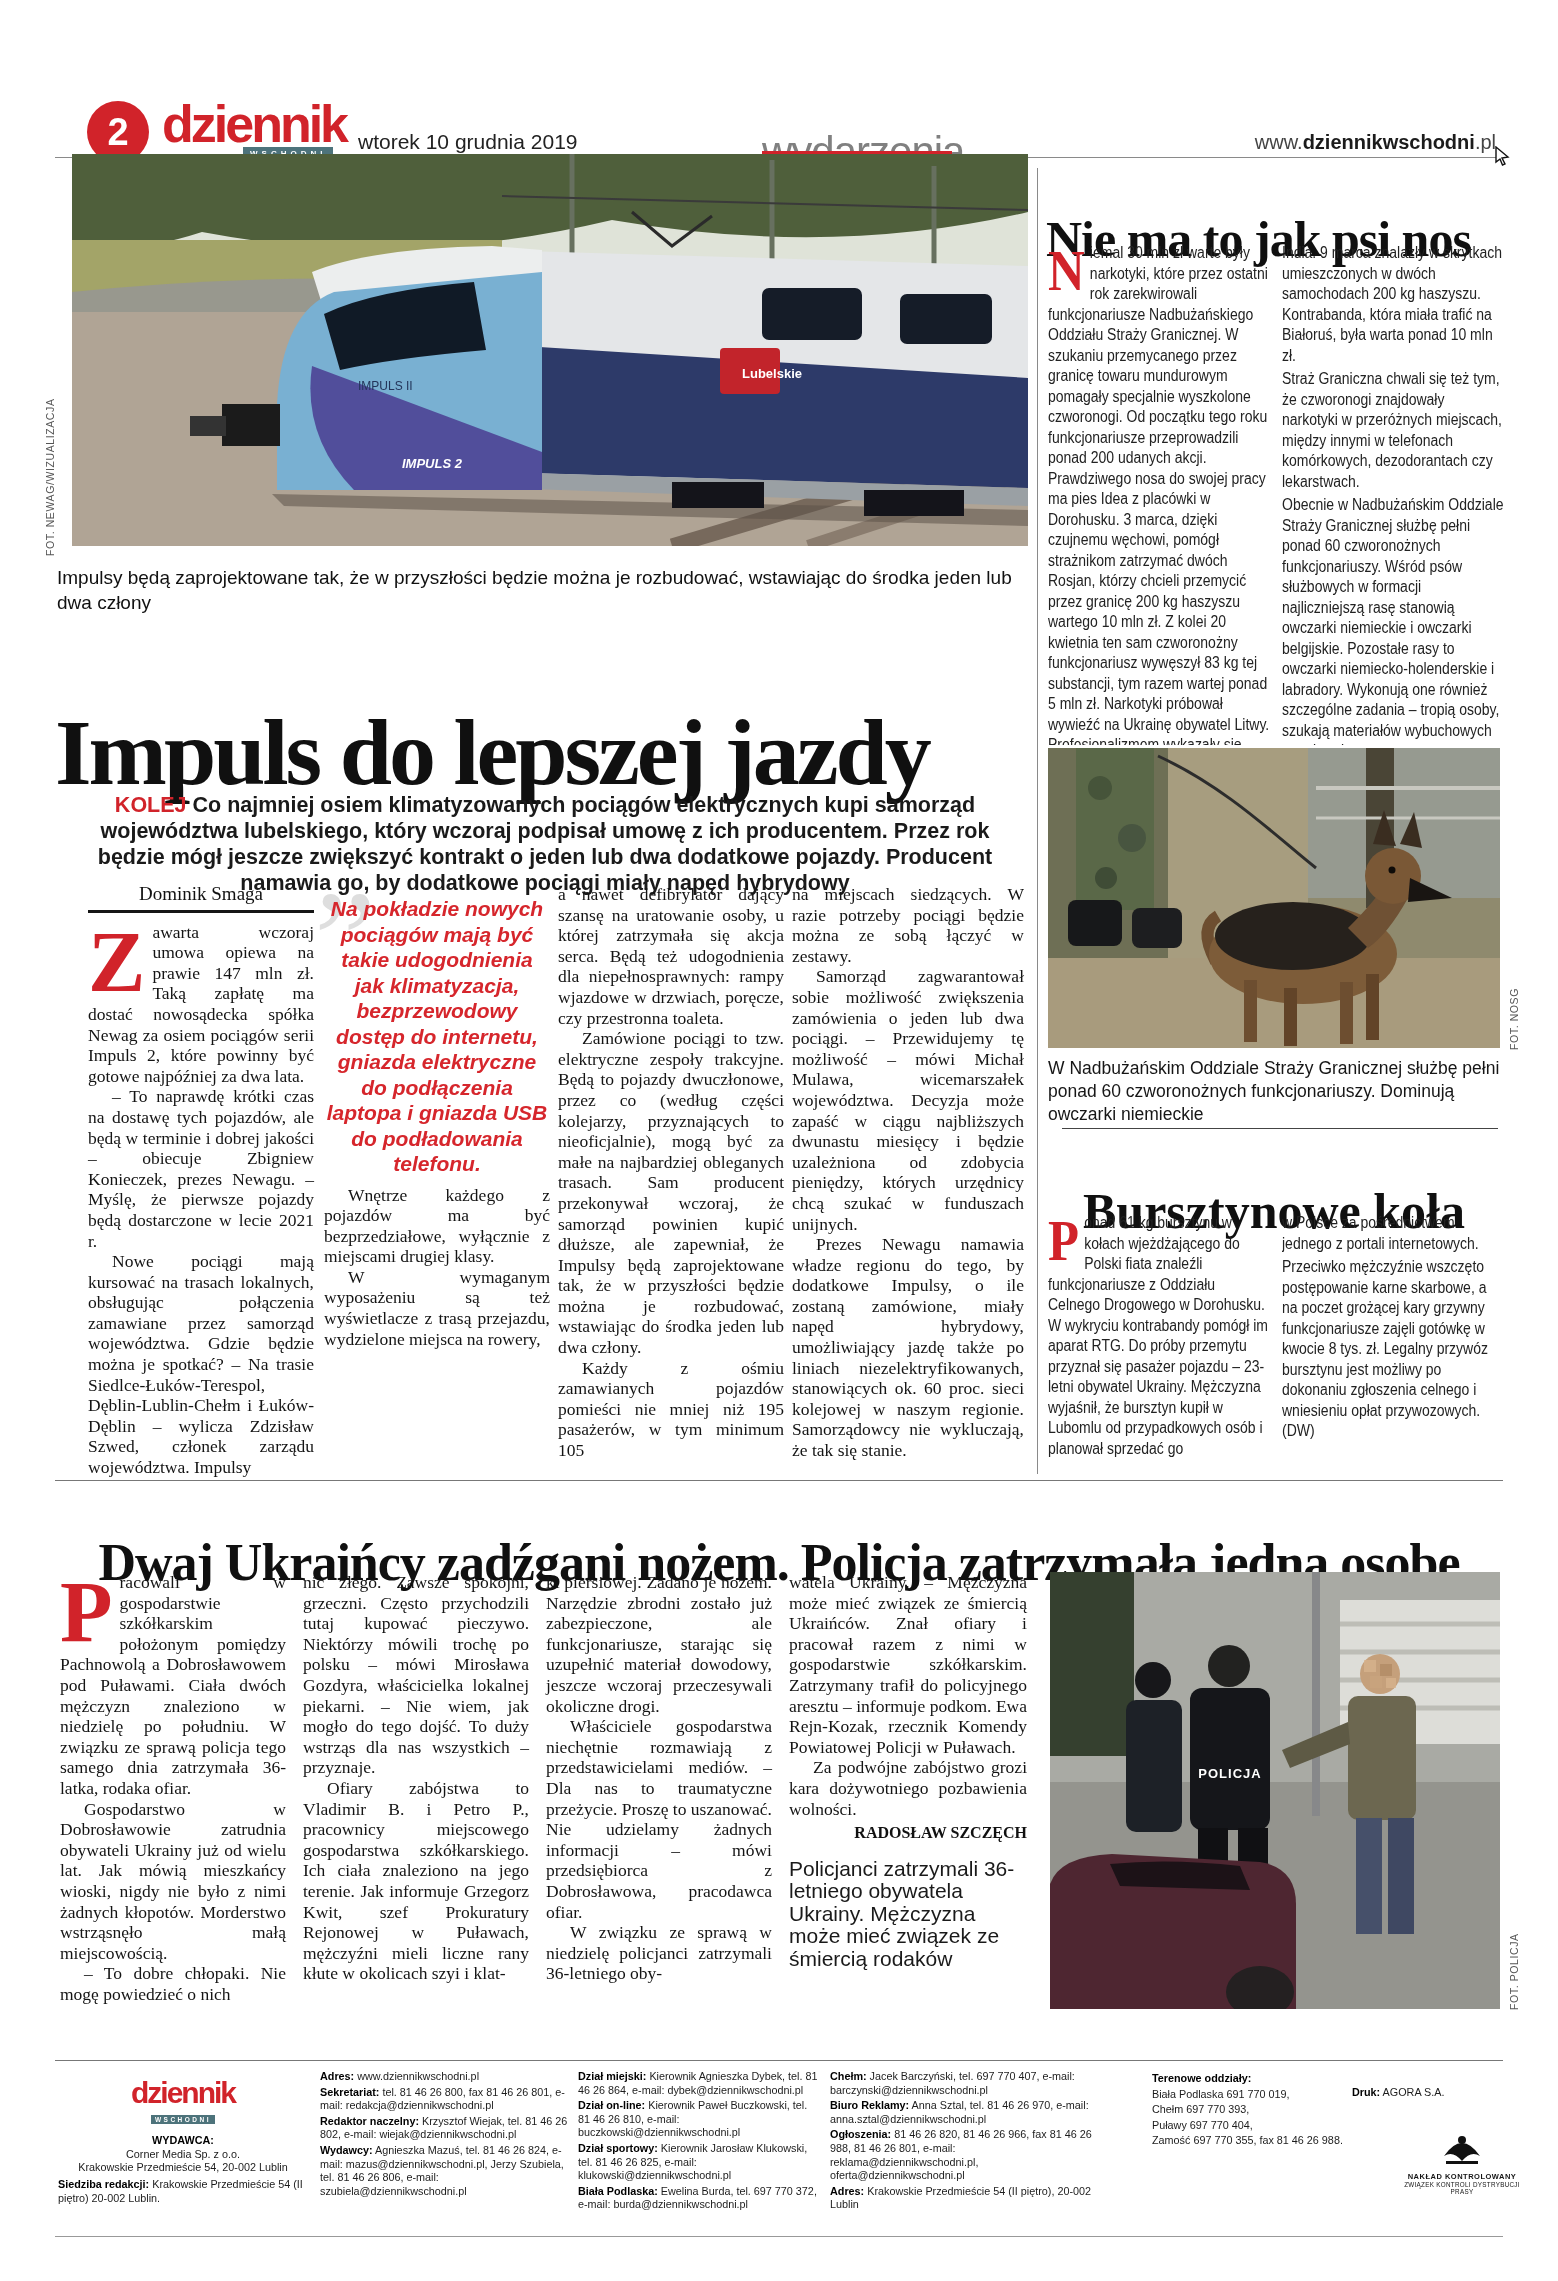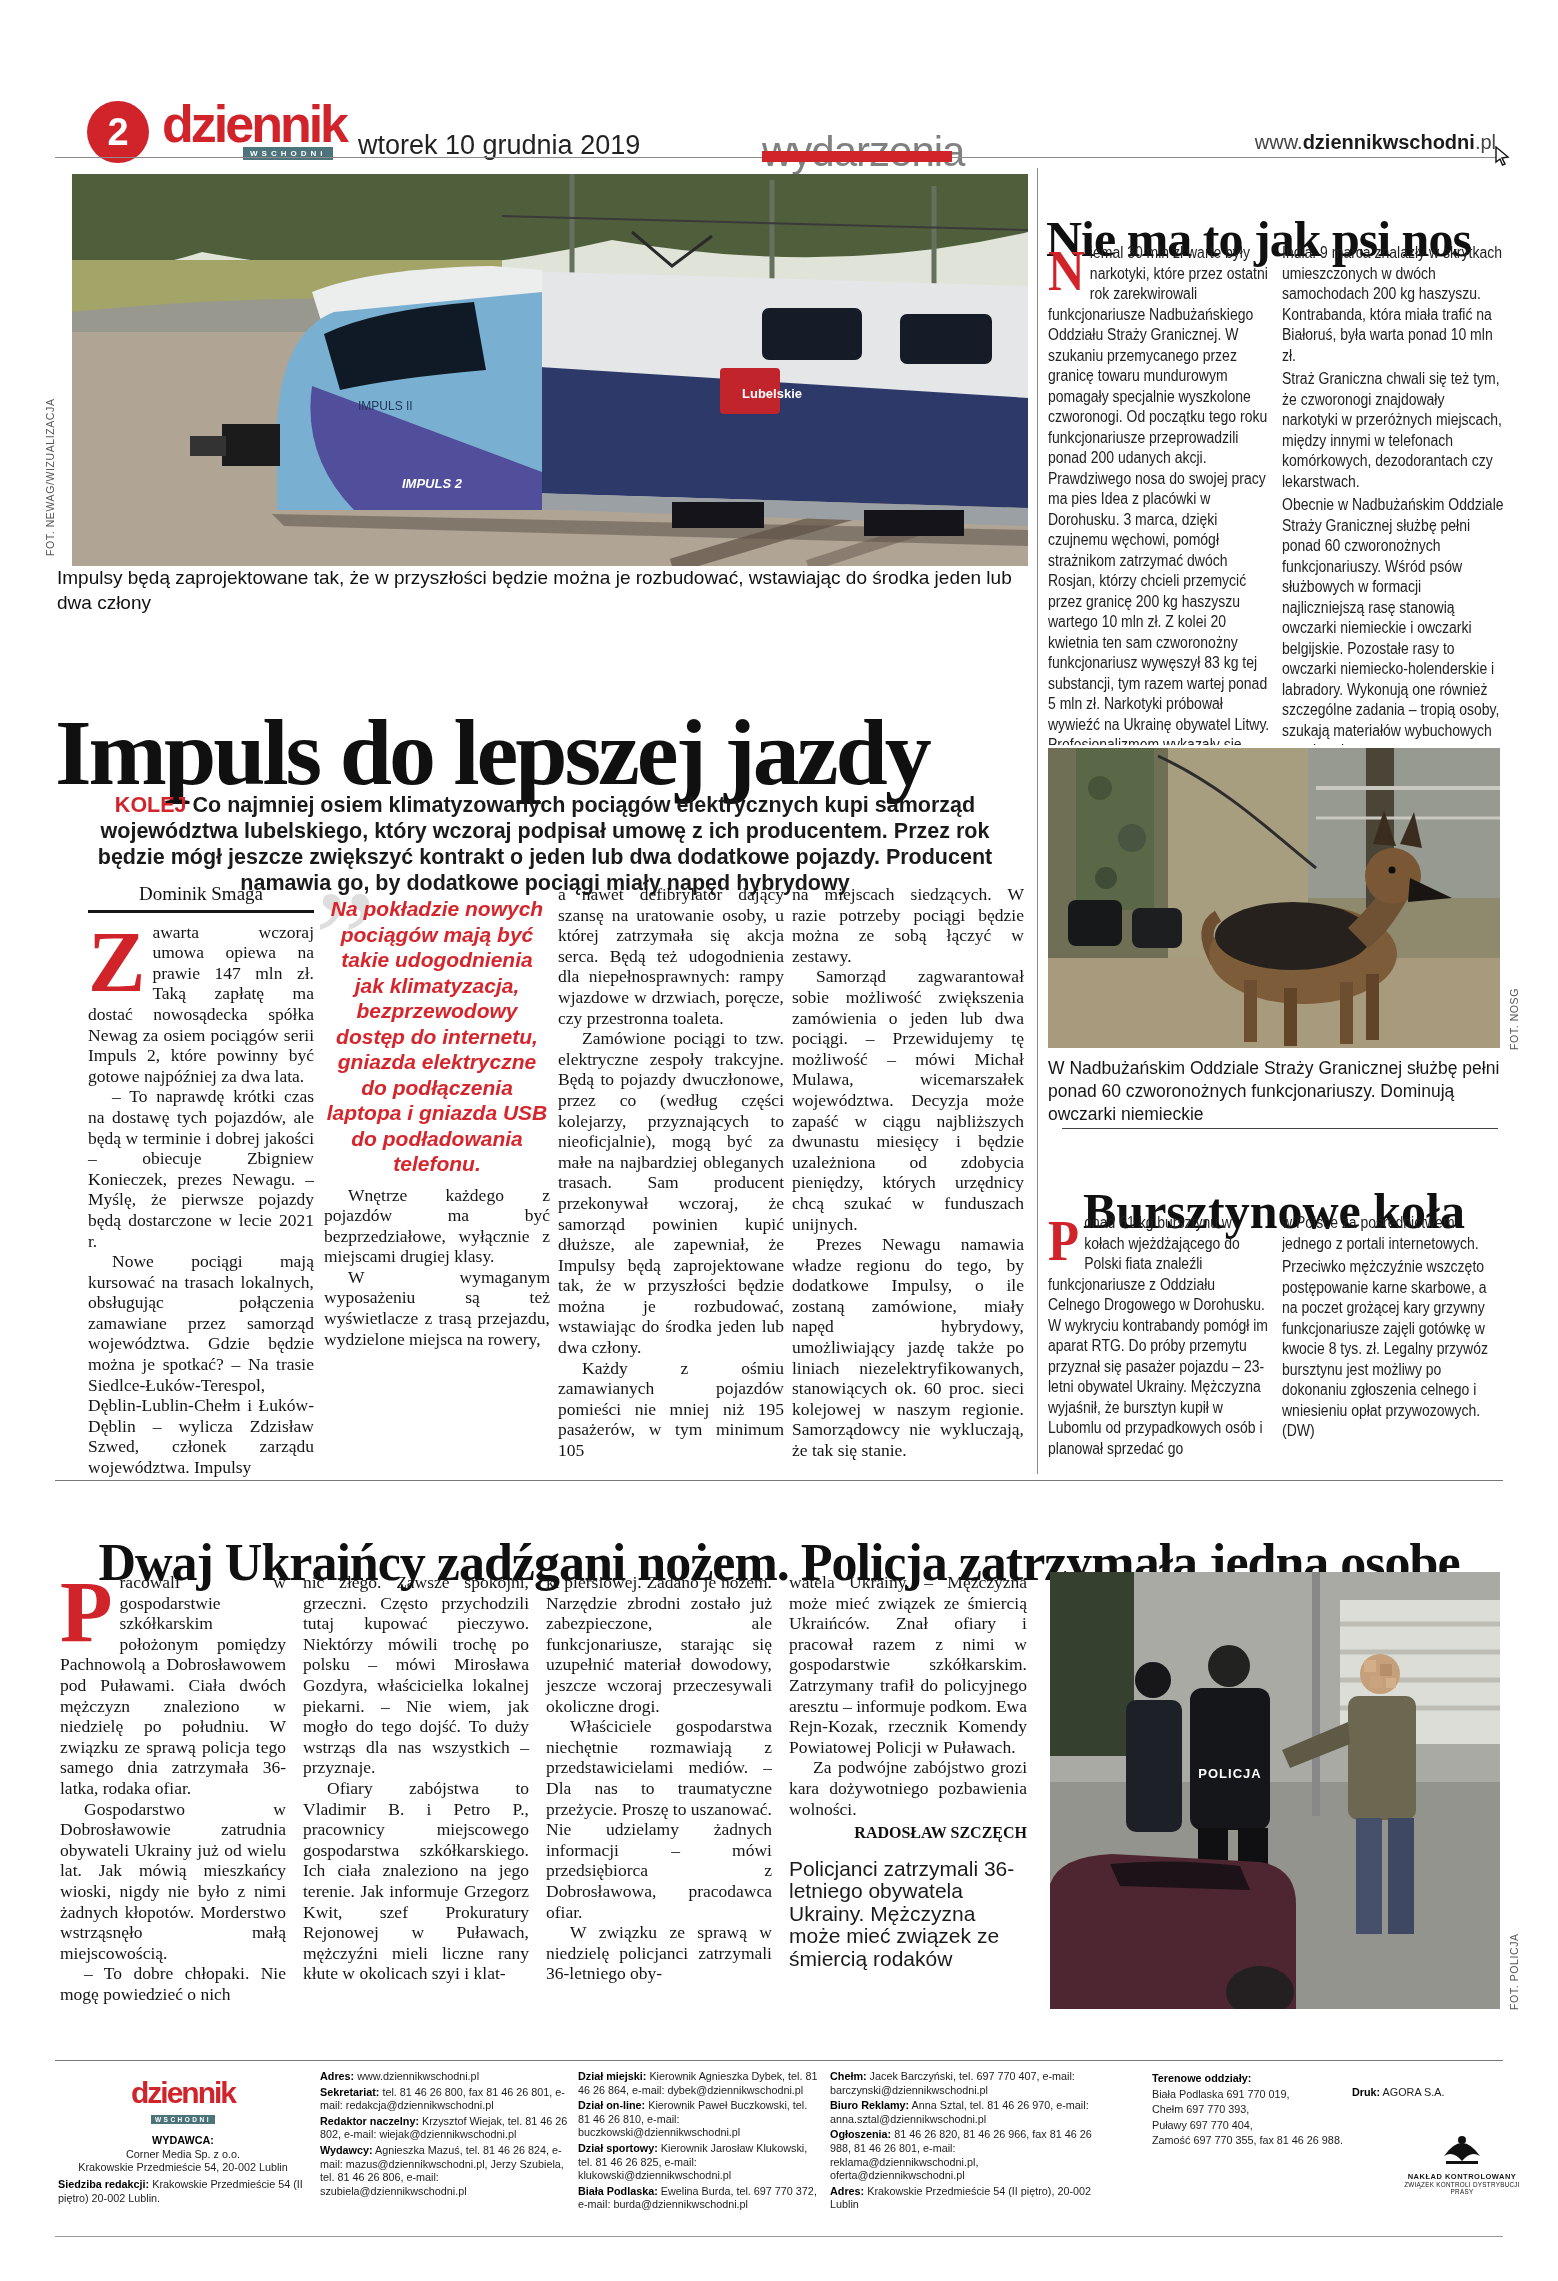--- a/index.html
+++ b/index.html
@@ -7,21 +7,21 @@
        font-family:"Liberation Sans",sans-serif;color:#141414;}
   .abs{position:absolute;}
   .rule{position:absolute;background:#8a8a8a;height:1px;}
   
   .page-circle{position:absolute;left:87px;top:101px;width:62px;height:62px;border-radius:50%;
     background:#d1232a;color:#fff;font-size:38px;font-weight:bold;display:flex;align-items:center;justify-content:center;}
   .logo{position:absolute;left:162px;top:98px;color:#d1232a;font-size:52px;font-weight:bold;
     letter-spacing:-3px;font-family:"Liberation Sans",sans-serif;line-height:1;}
   .logo-sub{position:absolute;left:243px;top:147px;background:#4d737b;color:#fff;font-size:8px;
     letter-spacing:4px;padding:2px 7px;font-weight:bold;}
-  .hdr-date{position:absolute;left:358px;top:130px;font-size:27px;color:#222;}
+  .hdr-date{position:absolute;left:358px;top:130px;font-size:21px;color:#222;}
   .section-name{position:absolute;left:762px;top:112px;width:190px;text-align:center;
     font-size:42px;color:#808080;letter-spacing:-1px;margin-top:16px;}
   .section-bar{position:absolute;left:762px;top:151px;width:190px;height:11px;background:#d1232a;}
   .website{position:absolute;left:1180px;top:131px;width:316px;text-align:right;font-size:20px;color:#444;}
   .website b{color:#1c1c1c;}
   .cursor-ic{position:absolute;left:1494px;top:146px;}
   
   figure{margin:0;padding:0;}
   .vcred{position:absolute;writing-mode:vertical-rl;transform:rotate(180deg);font-size:10.5px;
     color:#555;letter-spacing:.6px;}
@@ -81,21 +81,21 @@
 <div class="section-name">wydarzenia</div>
 <div class="rule" style="left:55px;top:157px;width:1448px;"></div>
 <div class="section-bar"></div>
 <div class="website"><span>www.</span><b>dziennikwschodni</b><span>.pl</span></div>
 <svg class="cursor-ic" width="18" height="20" viewBox="0 0 18 20">
   <path d="M2,1 L14,11 L8,12 L11,18 L8.5,19 L6,13 L2,16 Z" fill="#fff" stroke="#111" stroke-width="1.4"></path>
 </svg>
 
 <div class="vcred" style="left:44px;top:290px;height:266px;">FOT. NEWAG/WIZUALIZACJA</div>
 
-<figure class="abs" style="left:72px;top:174px;width:956px;height:316px;">
+<figure class="abs" style="left:72px;top:154px;width:956px;height:316px;">
   <svg width="956" height="392" viewBox="0 0 956 392" preserveAspectRatio="none">
     <rect width="956" height="392" fill="#c9cfc3"></rect>
     <rect width="956" height="150" fill="#dfe3d8"></rect>
     <path d="M0,0 H956 V58 Q760,104 540,66 Q330,116 130,78 Q50,104 0,88 Z" fill="#4f5f3b"></path>
     <rect y="86" width="430" height="62" fill="#a3a468"></rect>
     <path d="M0,138 Q210,116 430,130 L430,158 L0,172 Z" fill="#98988e"></path>
     <rect y="158" width="956" height="234" fill="#b0a495"></rect>
     <path d="M600,392 L956,286" stroke="#77695c" stroke-width="15"></path>
     <path d="M736,392 L956,320" stroke="#8a7c6e" stroke-width="12"></path>
     <g stroke="#67705f" stroke-width="5">

